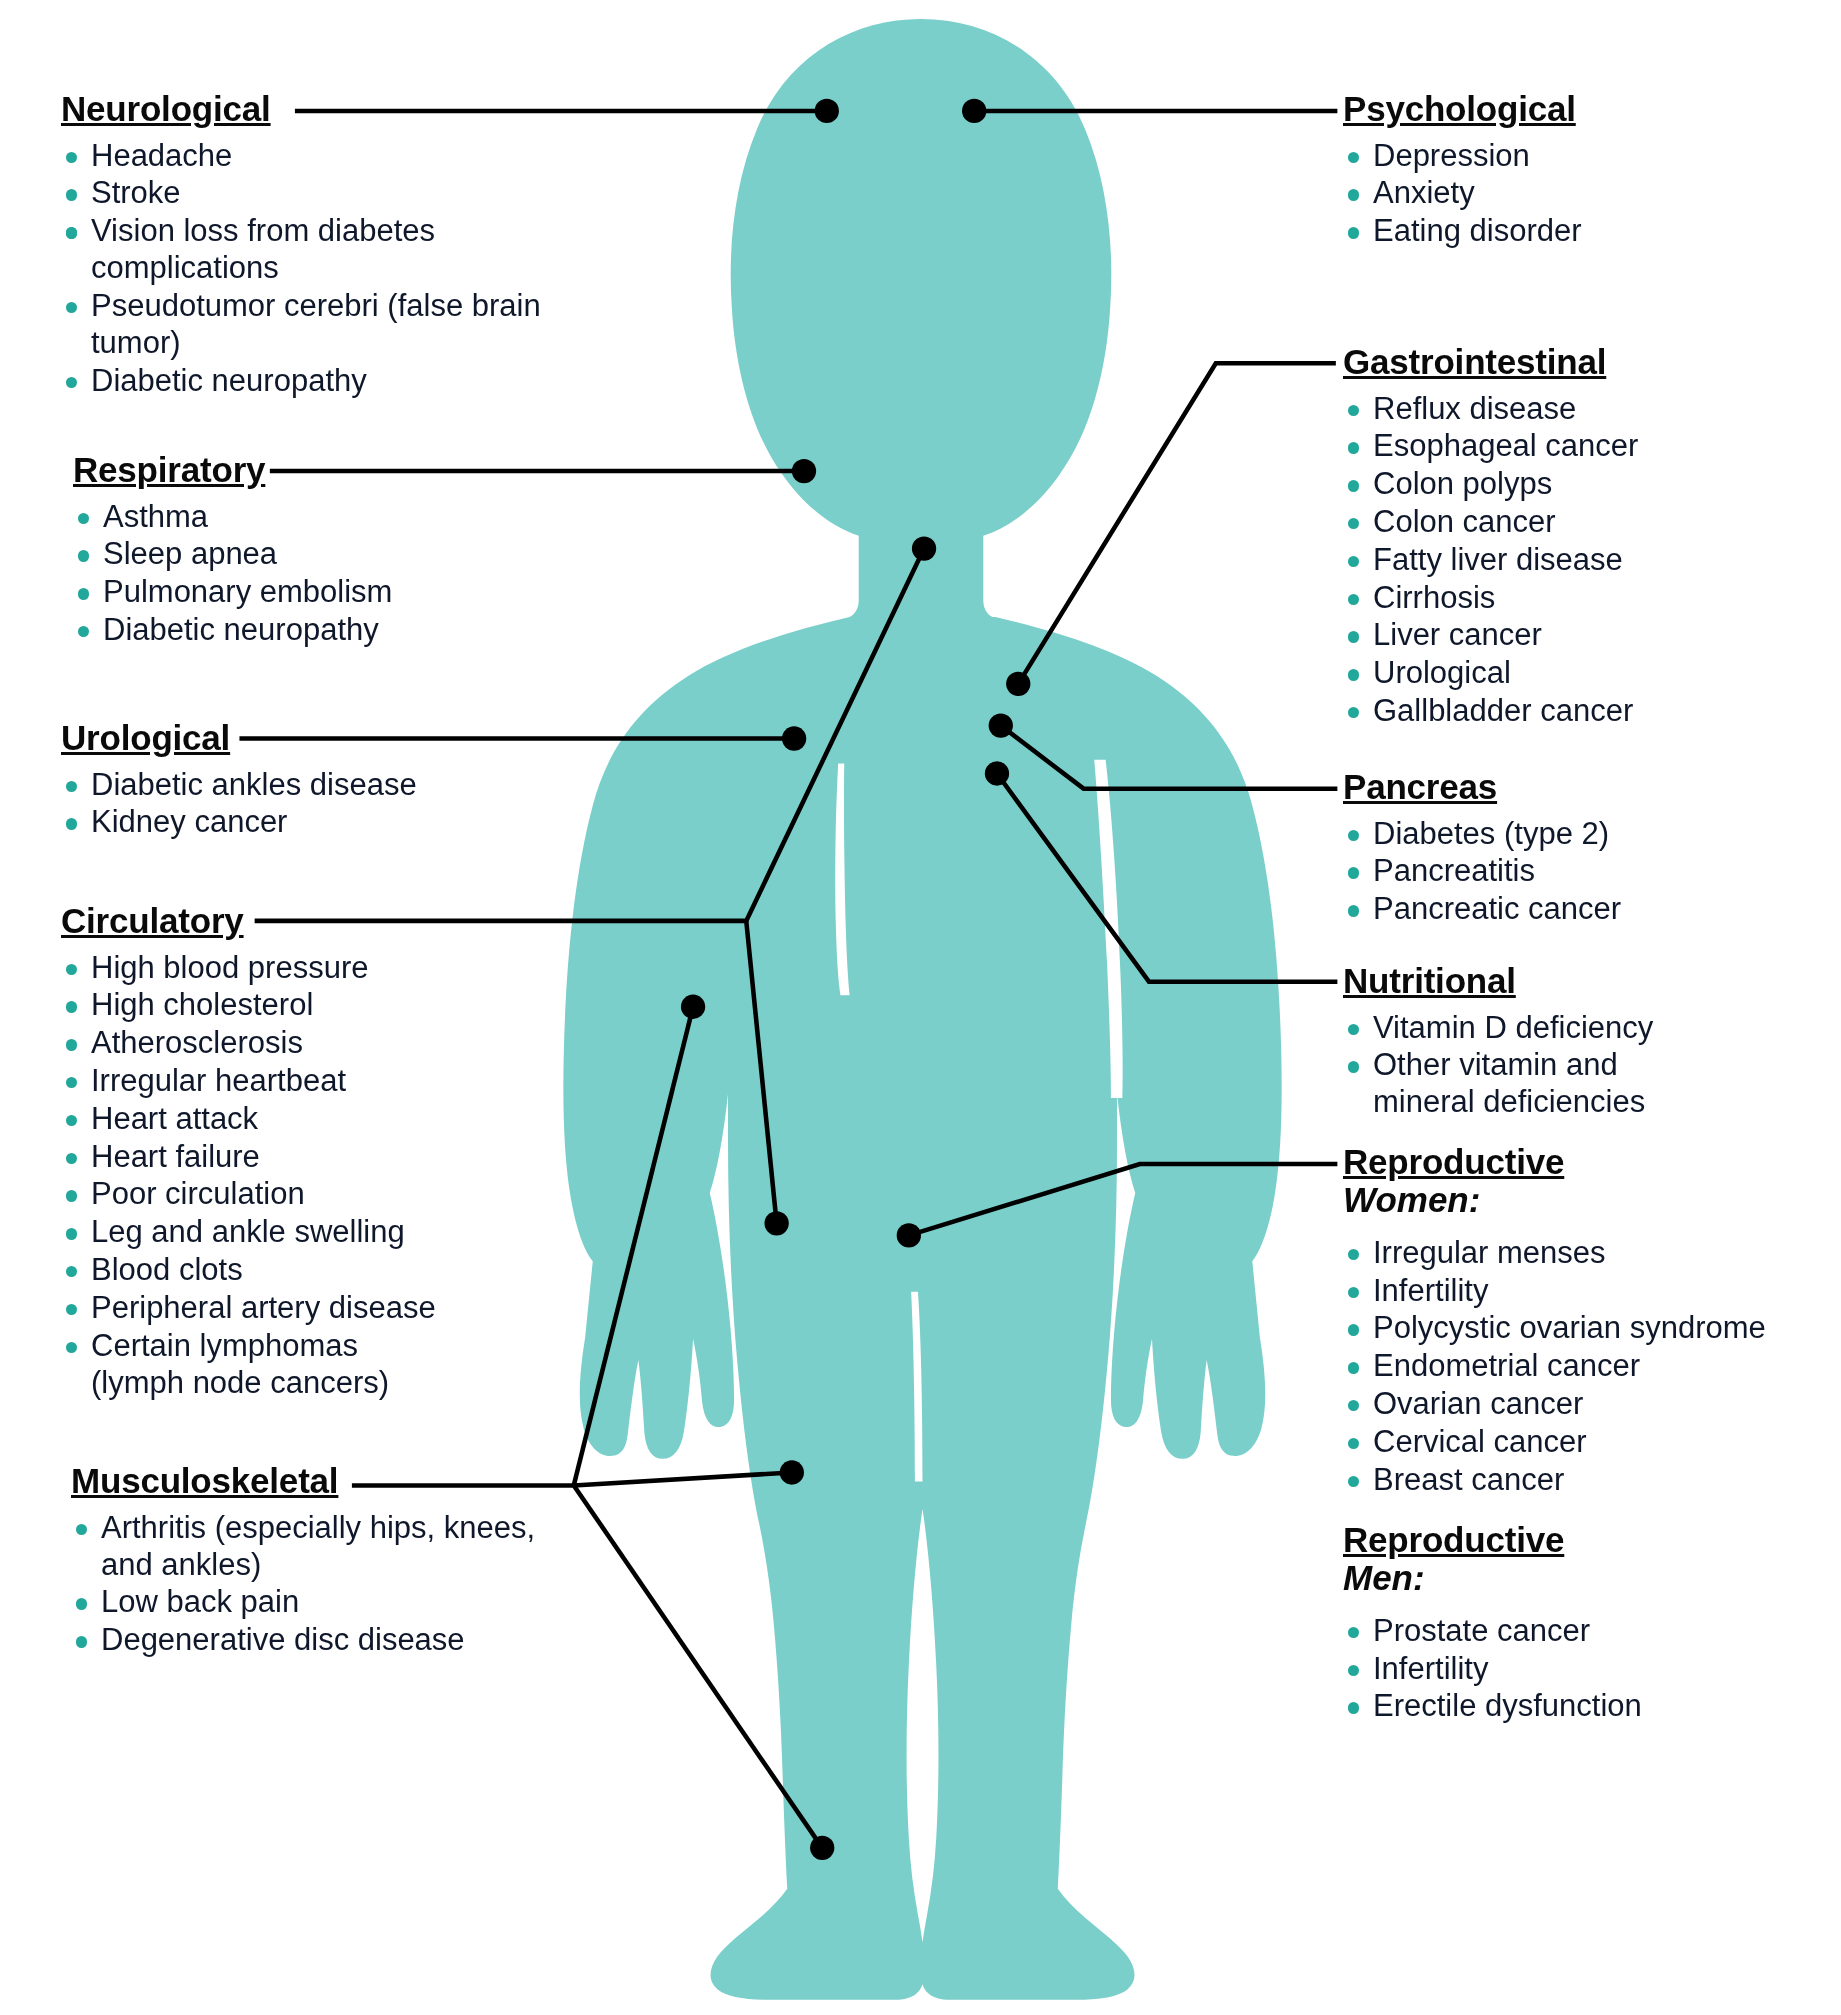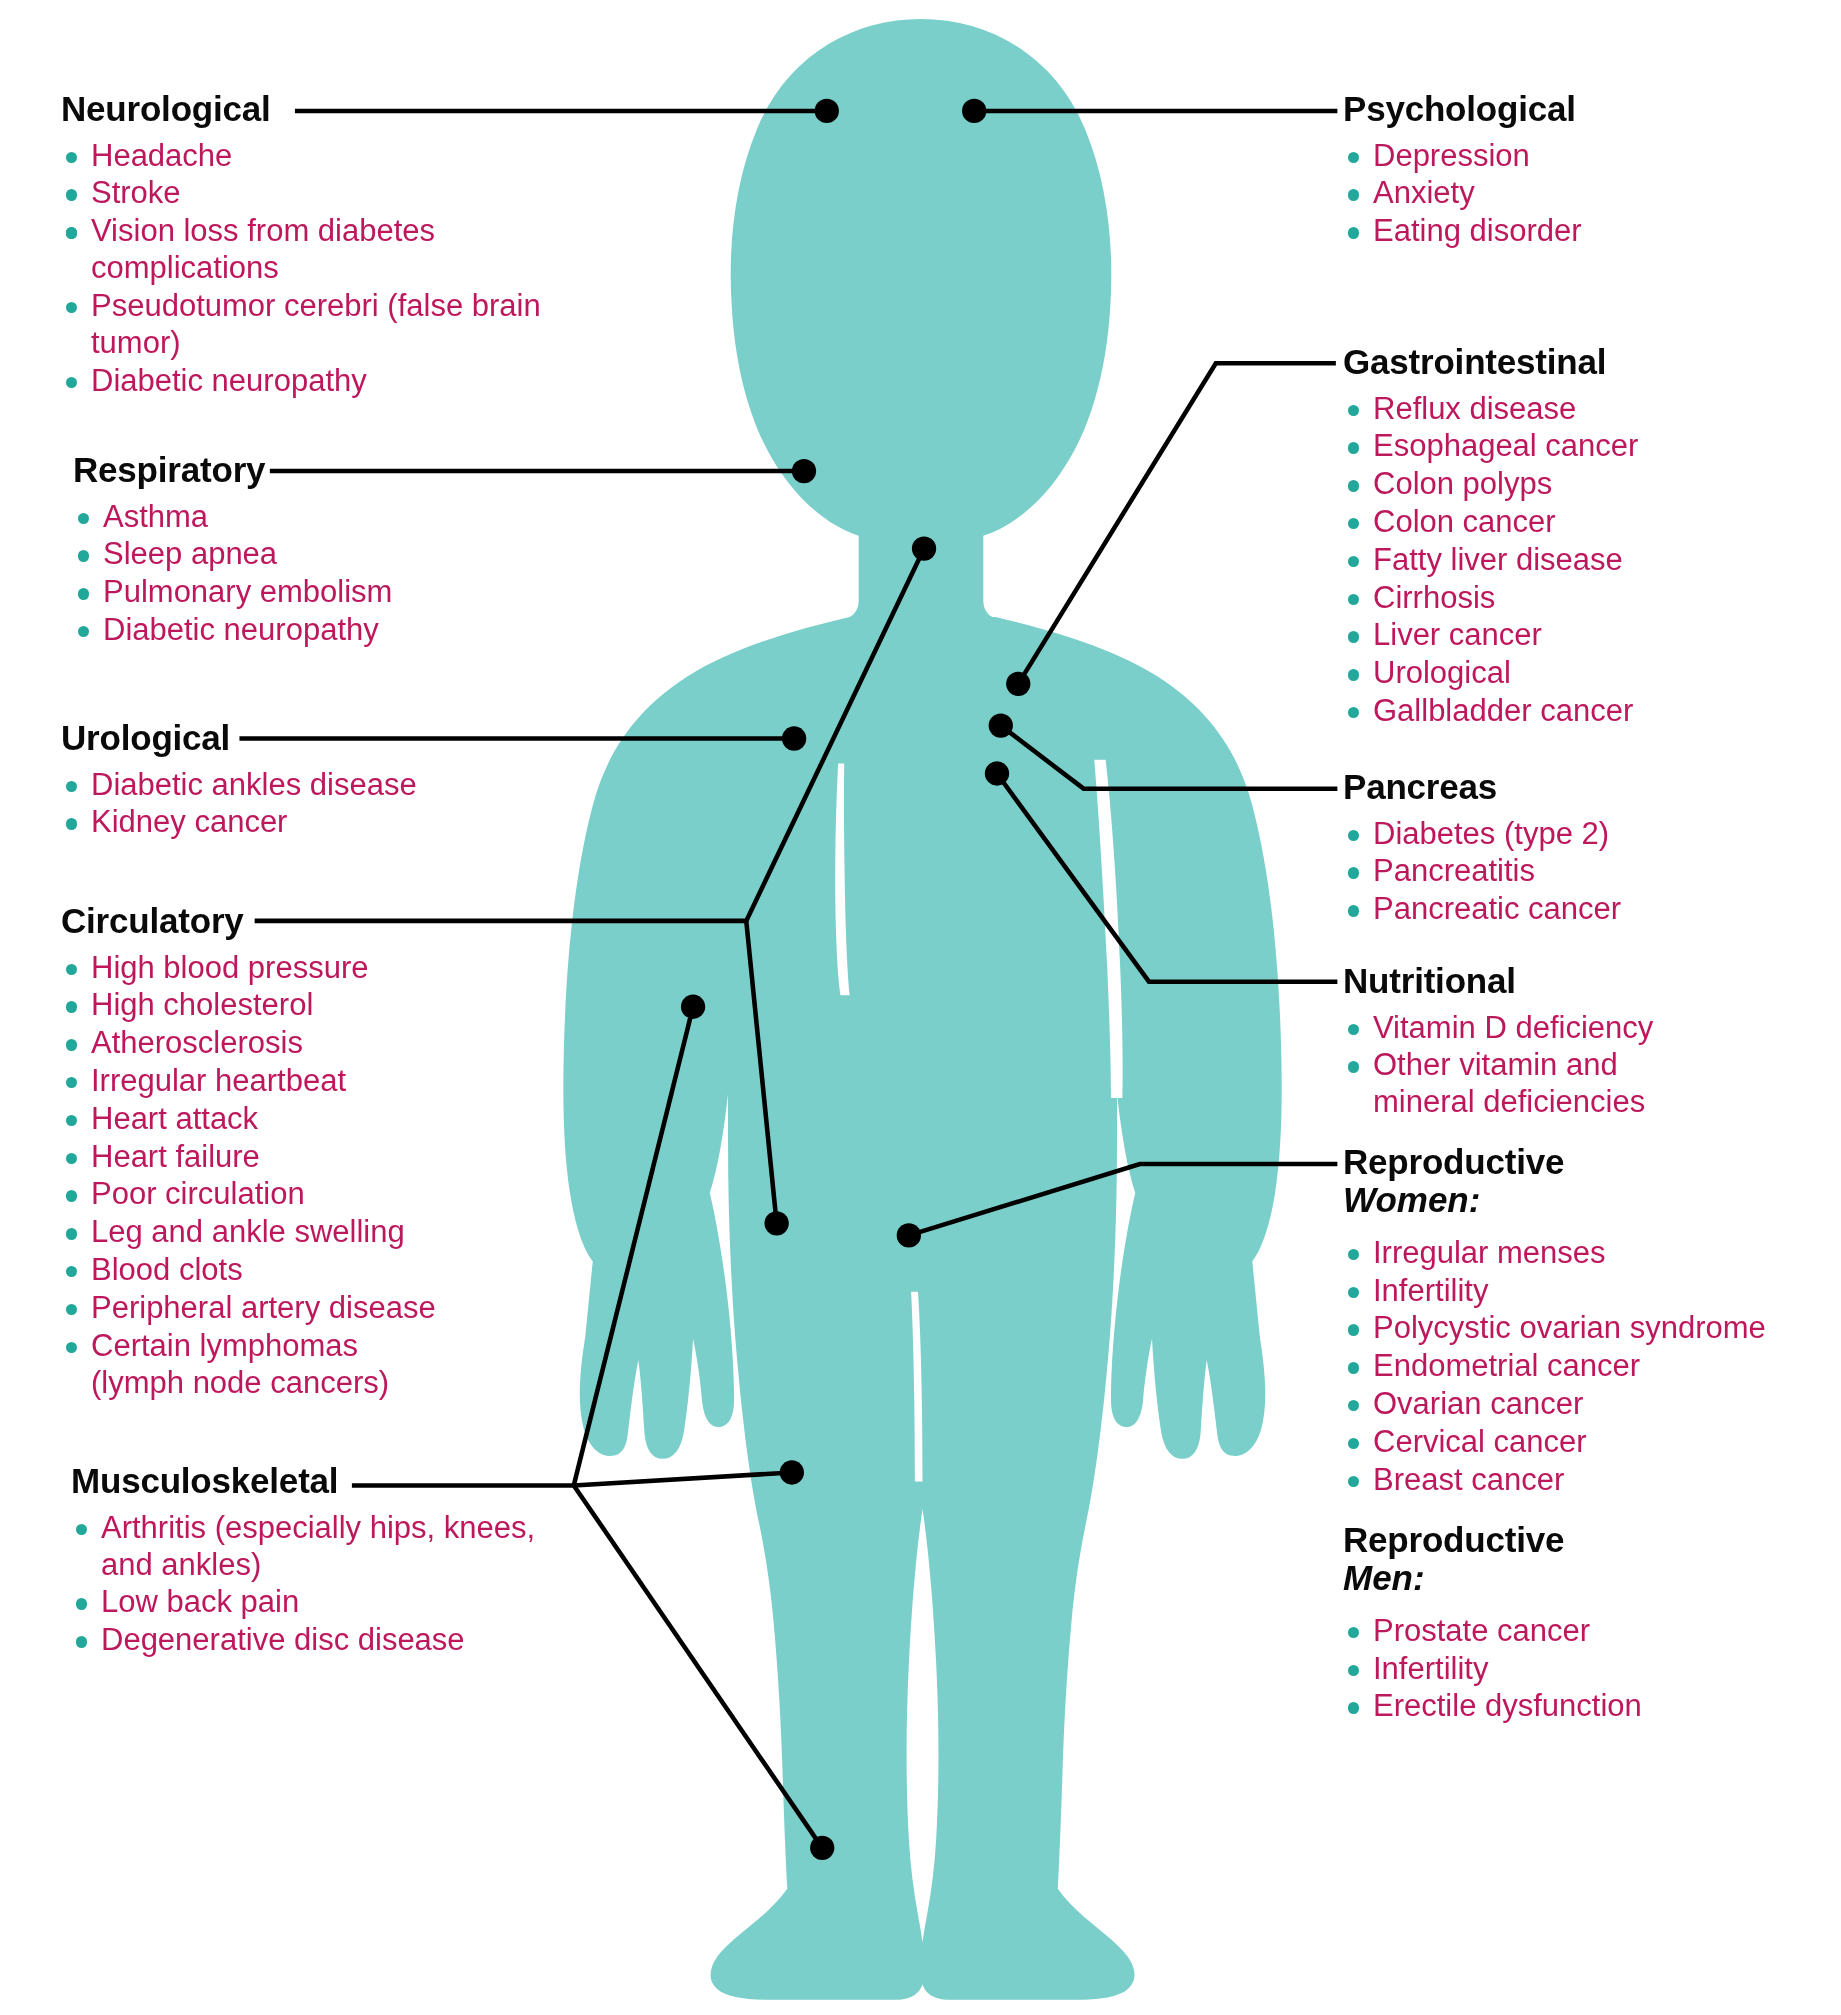--- a/index.html
+++ b/index.html
@@ -29,40 +29,41 @@
   }
   .section.right { width:547px; }
 
   .sec-head {
     font-size:35px;
     font-weight:bold;
     color:#0a0a0a;
     letter-spacing:-0.2px;
     line-height:1.0;
     white-space:nowrap;
+    text-decoration:underline;
   }
   .sub-head {
     font-size:35px;
     font-weight:bold;
     font-style:italic;
     color:#0a0a0a;
     line-height:1.05;
     margin-top:3px;
     white-space:nowrap;
   }
   ul.items {
     list-style:none;
     margin-top:10.6px;
   }
   ul.items.tight { margin-top:15px; }
   ul.items li {
     position:relative;
     font-size:31px;
     line-height:37px;
-    color:#be185d;
+    color:#0f172a;
     padding-left:30px;
     margin-bottom:0.8px;
   }
   ul.items li .bullet {
     position:absolute;
     left:4.6px; top:15px;
     width:11.4px; height:11.4px;
     border-radius:50%;
     background:#22a79b;
   }

